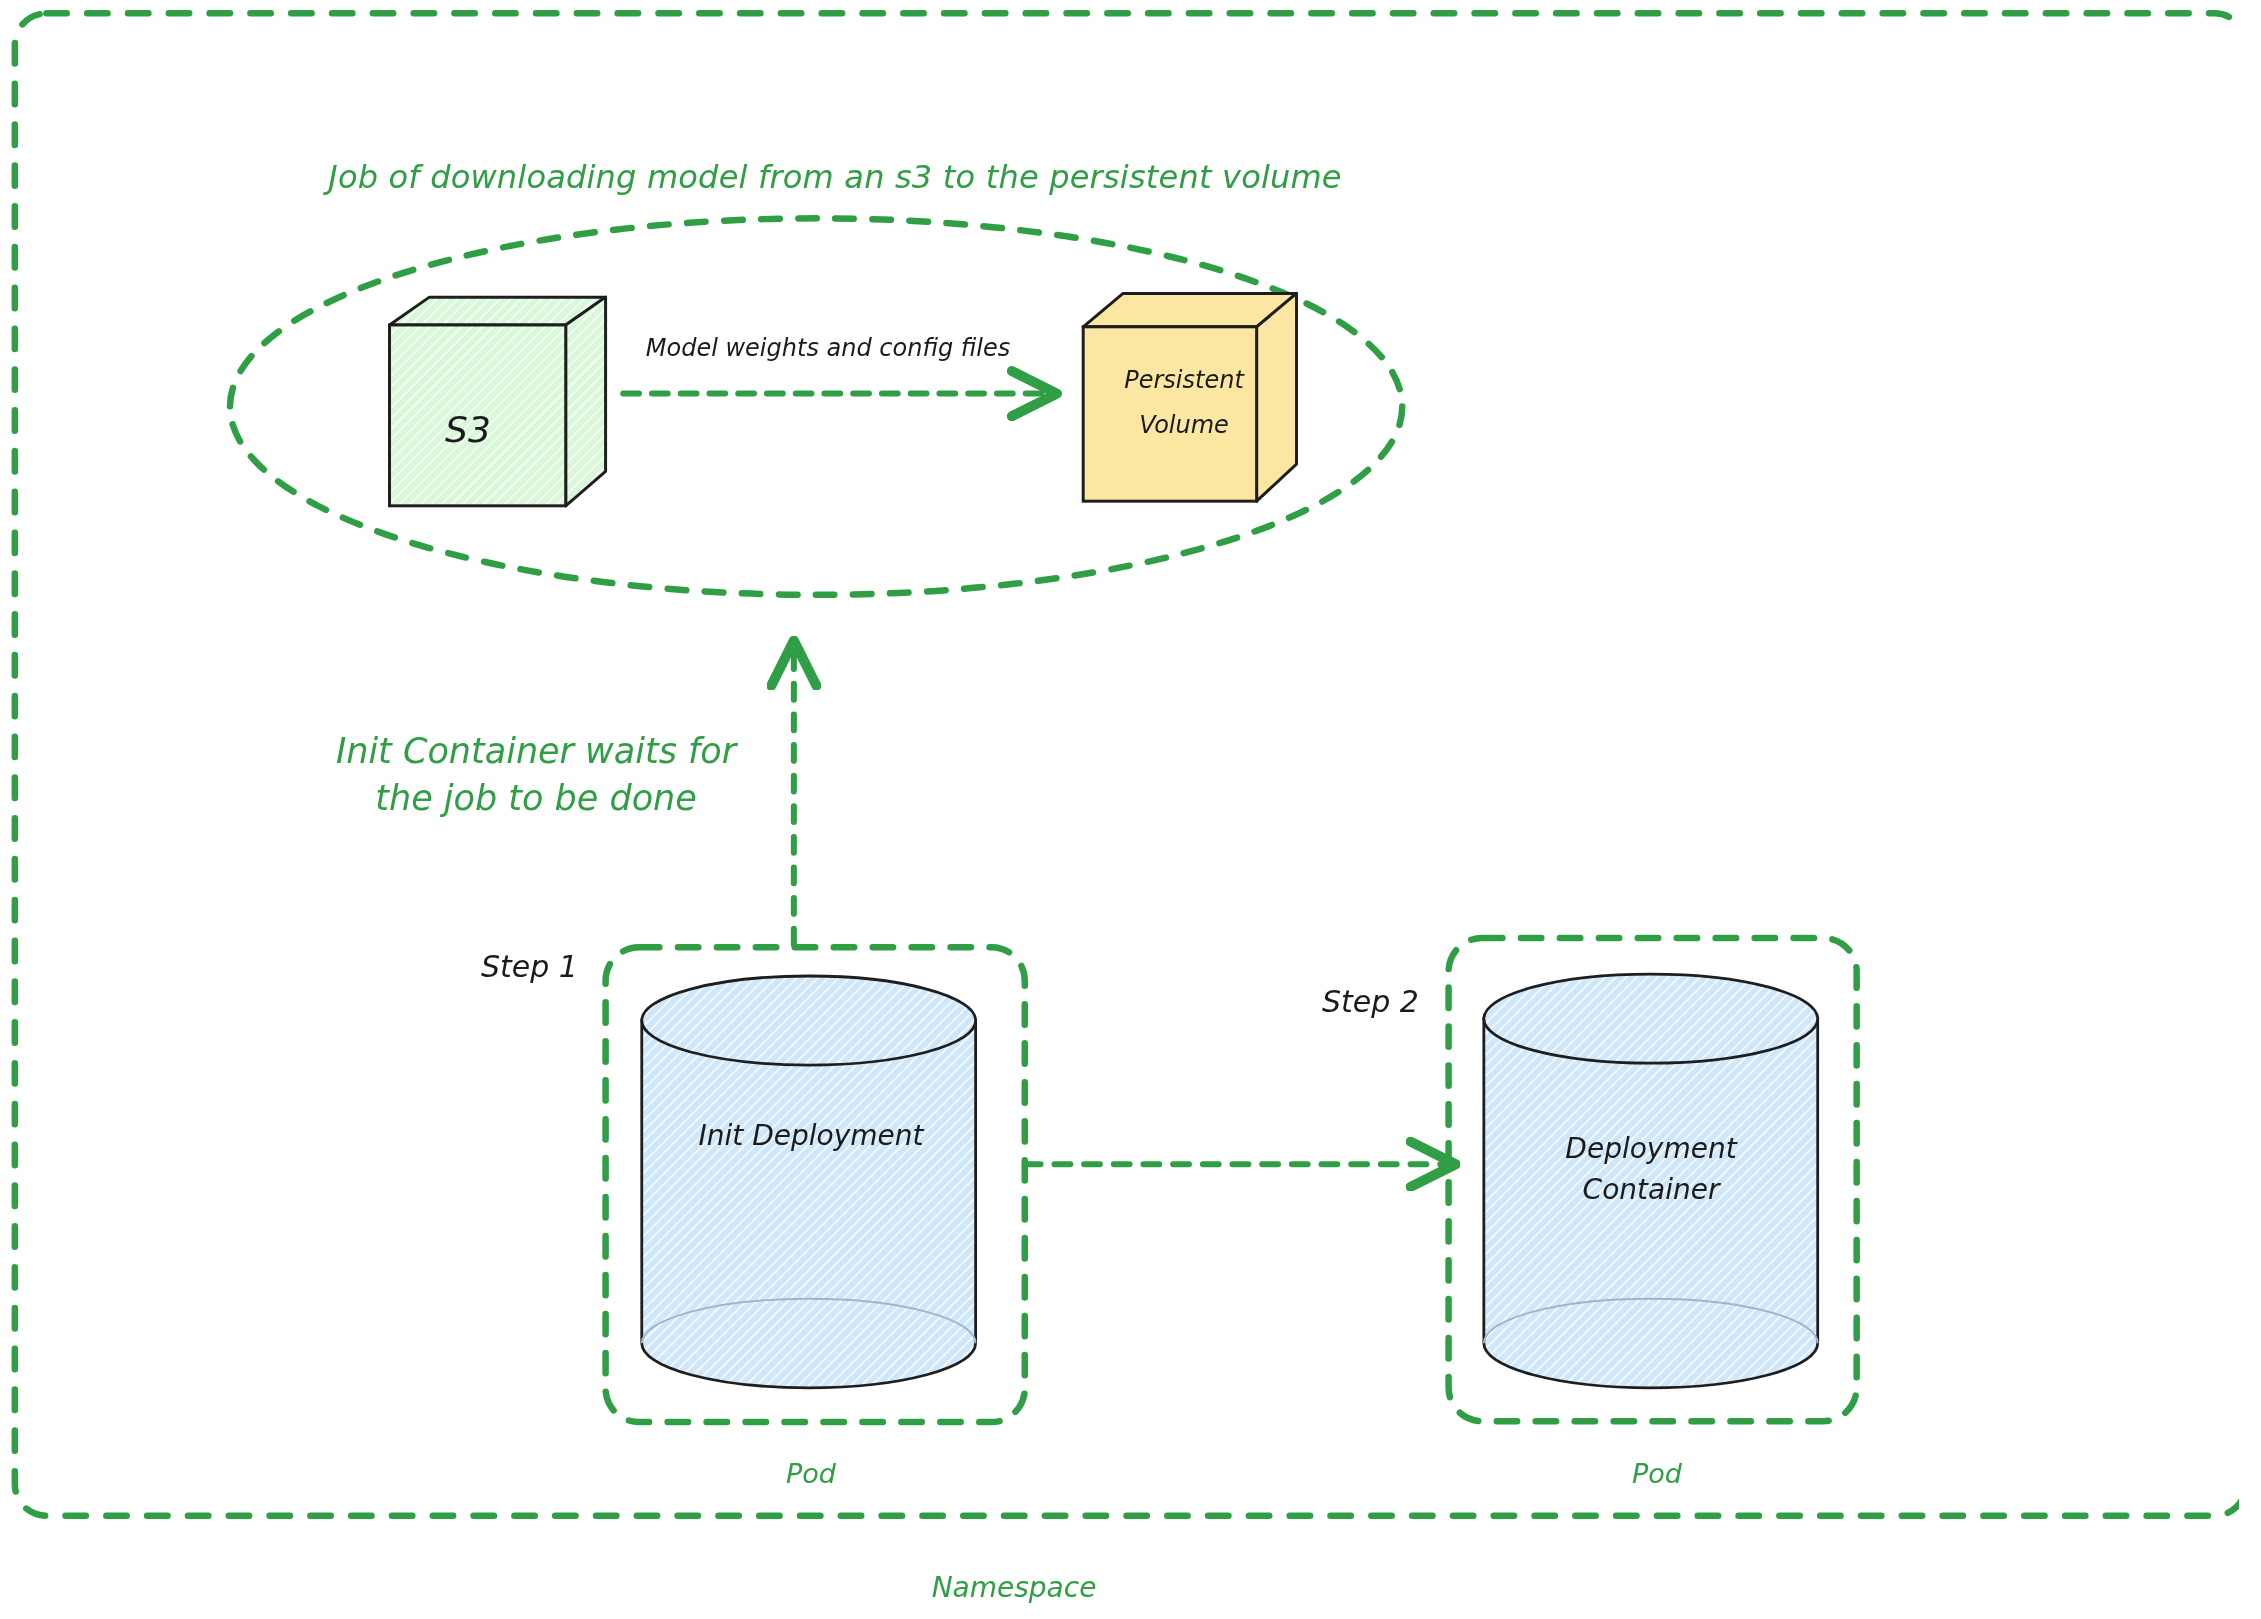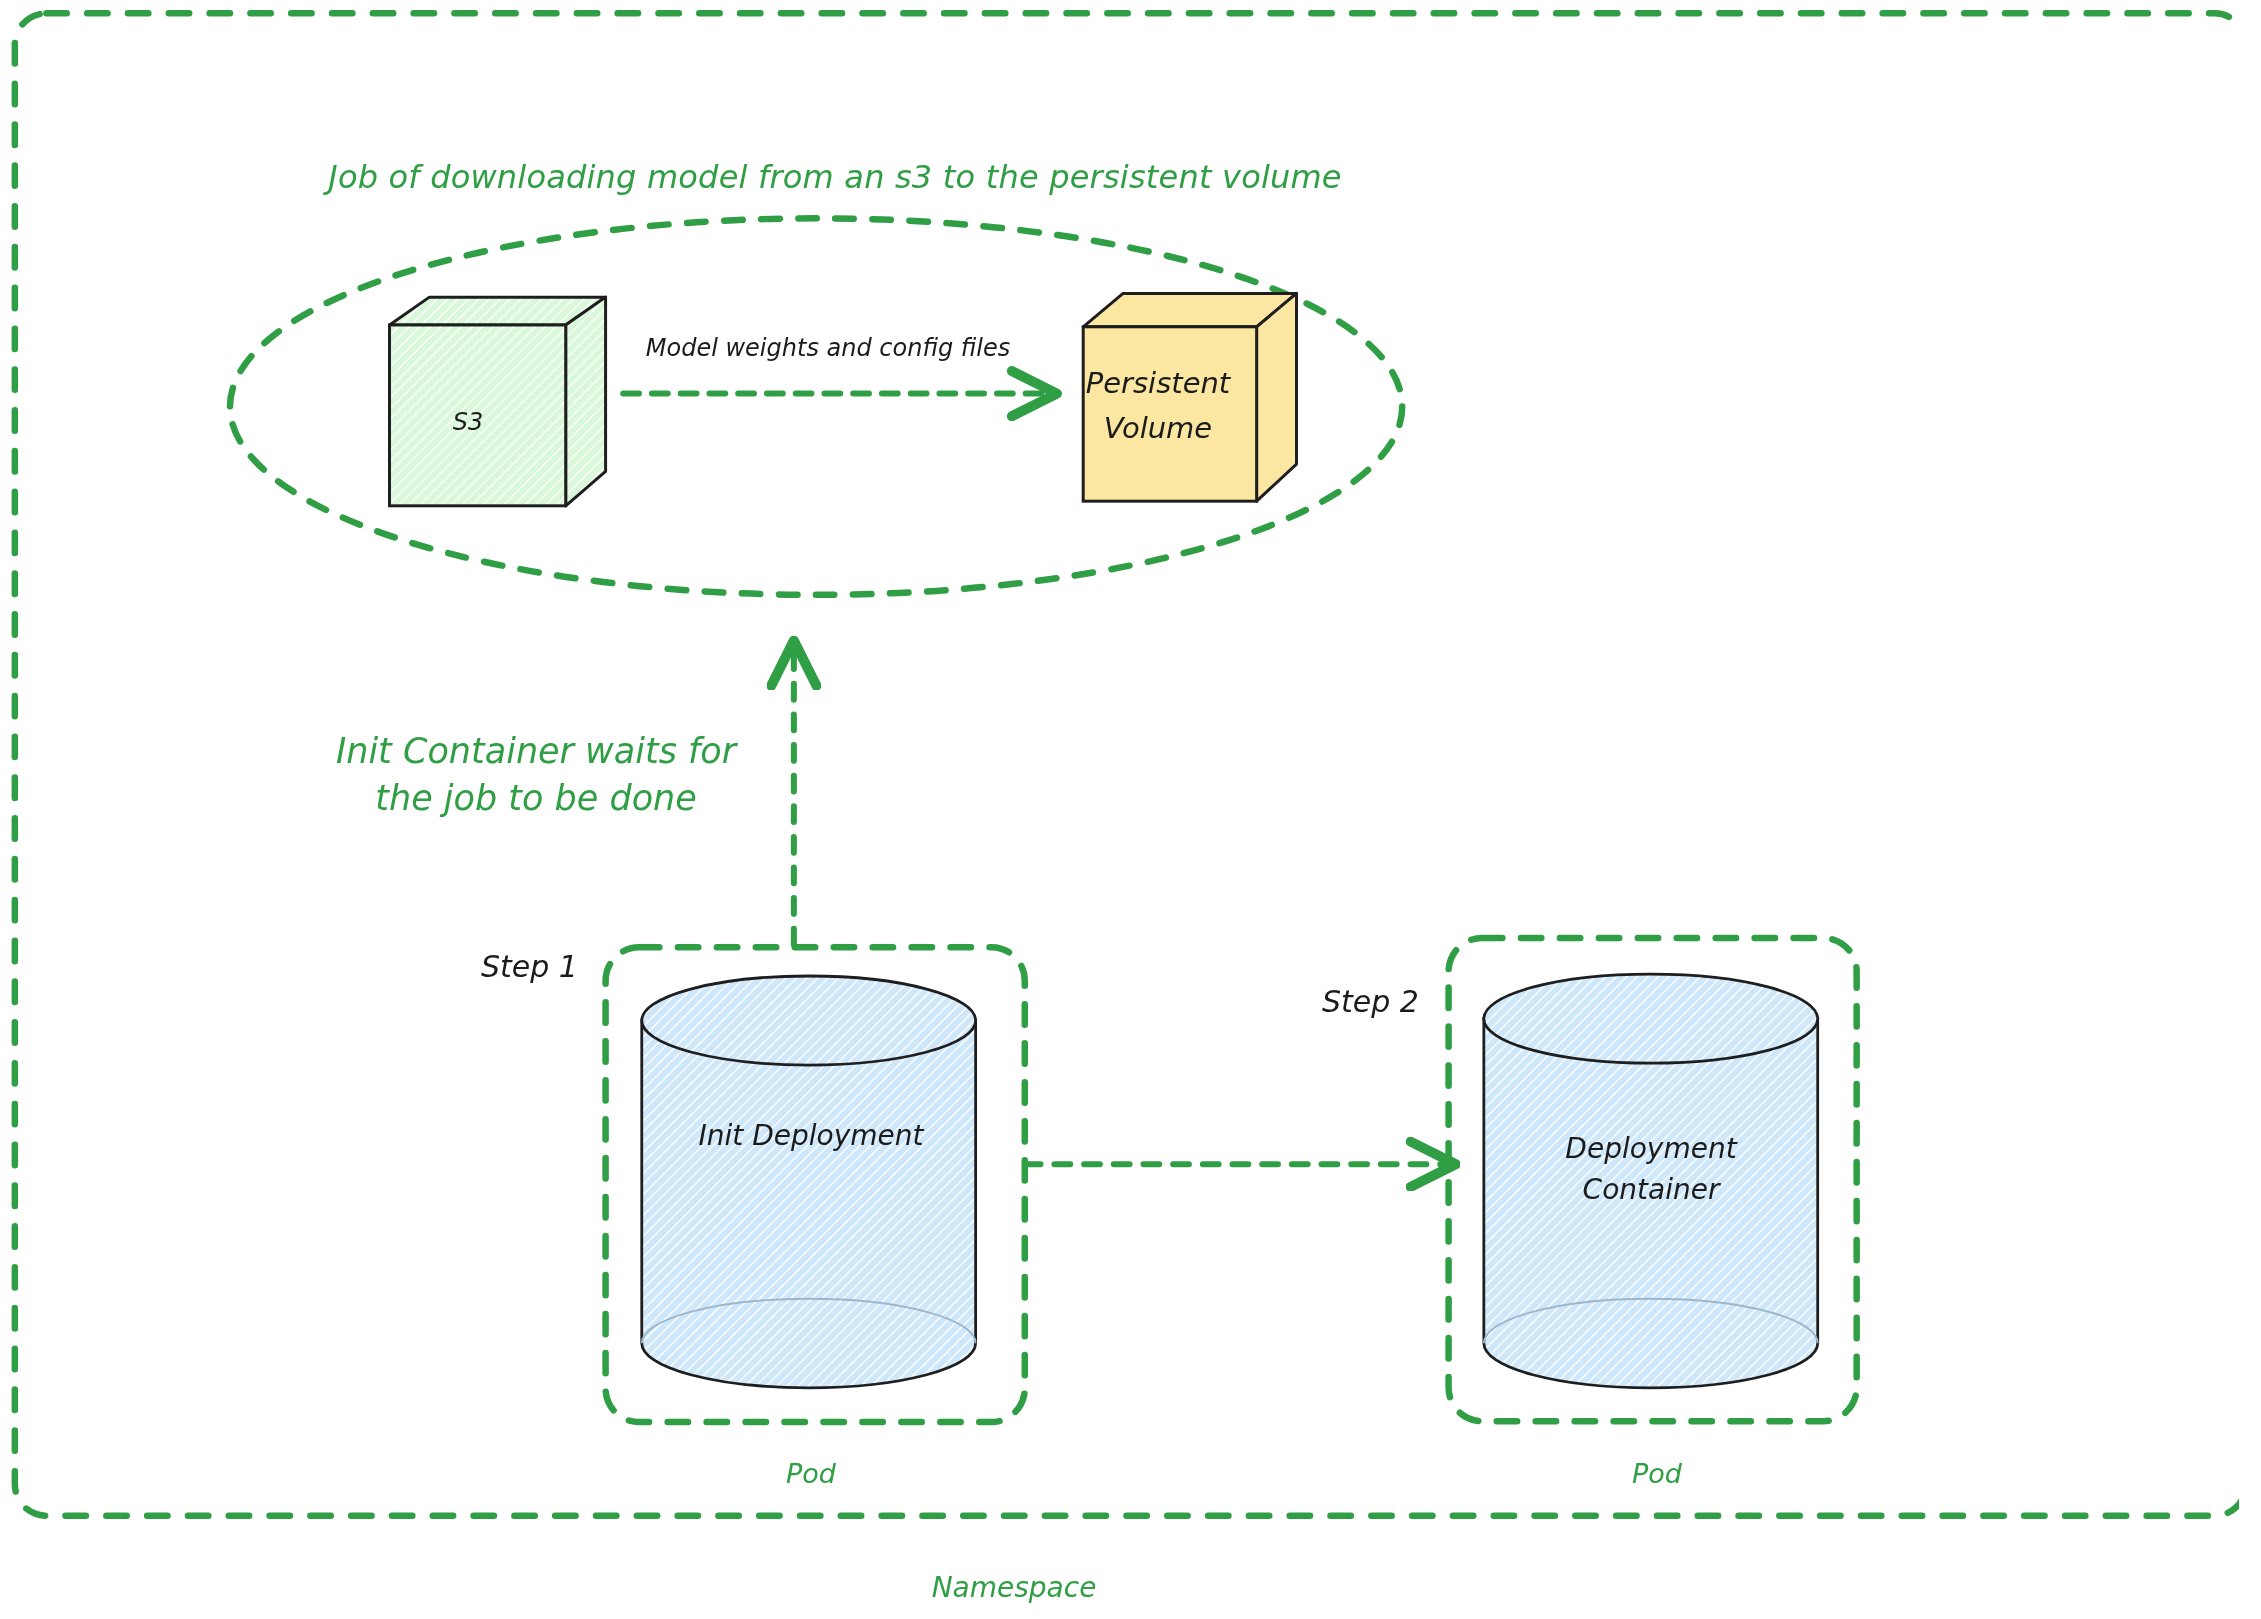--- a/index.html
+++ b/index.html
@@ -42,24 +42,25 @@
     font-weight: 400;
   }
   .t-title {
     font-size: 32px;
     letter-spacing: 0.2px;
   }
   .t-arrowlabel {
     font-size: 24px;
   }
   .t-cube {
-    font-size: 29px;
+    font-size: 24px;
+    margin-left: 26px;
   }
   .t-cube-s3 {
-    font-size: 24px;
+    font-size: 36px;
   }
   .t-note {
     font-size: 35px;
     text-align: center;
     line-height: 1.32;
   }
   .t-step {
     font-size: 30px;
   }
   .t-container {

